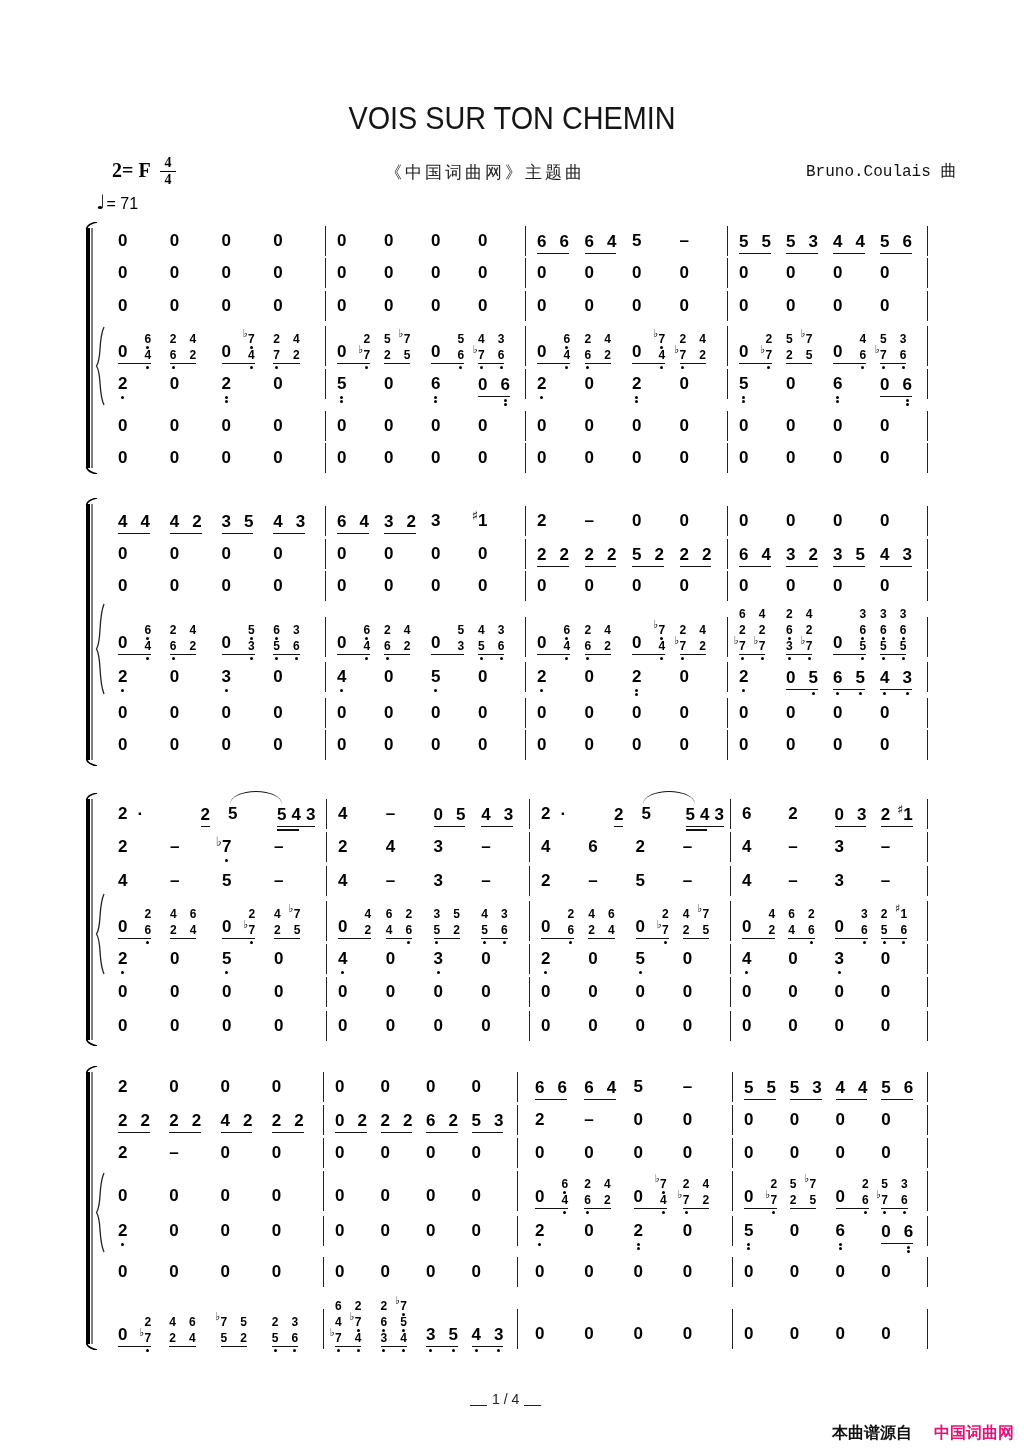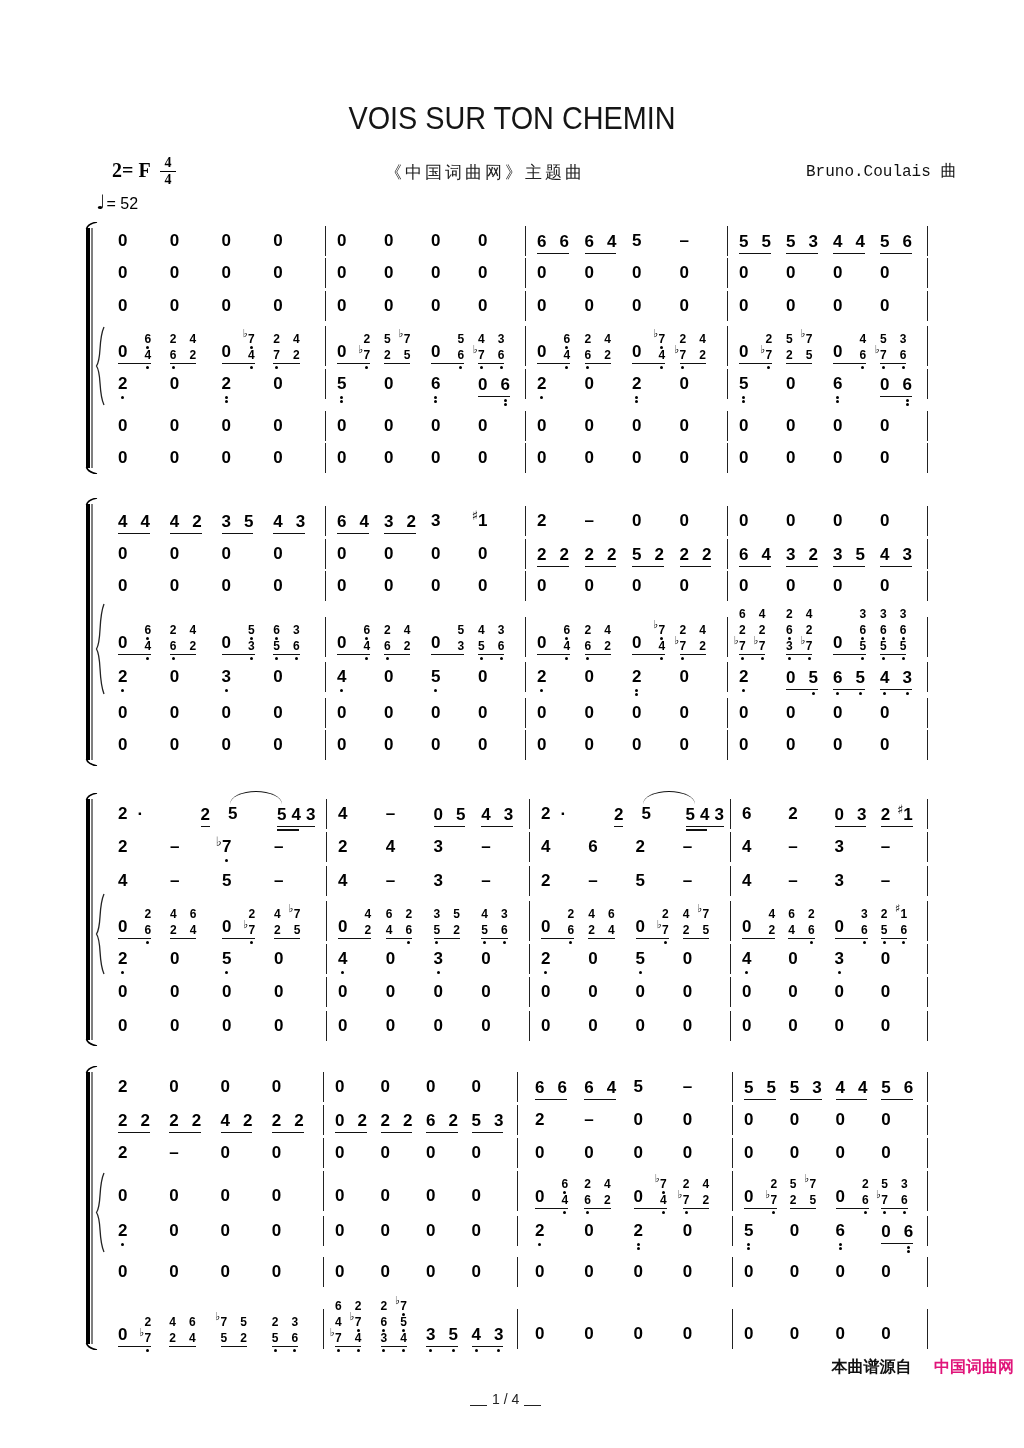--- a/index.html
+++ b/index.html
@@ -54,36 +54,36 @@
 .bracket{position:absolute;left:85px;width:14px;}
 .brace{position:absolute;left:95px;width:11px;}
 .s0 .bracket{top:222px;height:252px}.s0 .brace{top:326px;height:80px}
 .s1 .bracket{top:498px;height:268px}.s1 .brace{top:603px;height:92px}
 .s2 .bracket{top:793px;height:253px}.s2 .brace{top:893px;height:82px}
 .s3 .bracket{top:1066px;height:284px}.s3 .brace{top:1172px;height:81px}
 
 
 .pager{position:absolute;left:470px;top:1390px;font-size:14px;line-height:18px;color:#222;display:flex;align-items:flex-end;gap:5px;}
 .pg-line{display:inline-block;width:17px;height:1px;background:#222;margin-bottom:2px;}
-.source{position:absolute;right:10px;top:1356px;font-size:16px;line-height:22px;font-weight:bold;font-family:Liberation Sans, sans-serif;}
+.source{position:absolute;right:10px;top:1422px;font-size:16px;line-height:22px;font-weight:bold;font-family:Liberation Serif, serif;}
 .source .src-label{color:#111;margin-right:18px;}
 .source .src-site{color:#e0157a;}
 </style>
 </head>
 <body>
 
 <div class="title">VOIS SUR TON CHEMIN</div>
 <div class="key">2= F</div>
 <div class="timesig">
   <span style="display:block">4</span>
   <span class="ts-line"></span>
   <span style="display:block">4</span>
 </div>
 <div class="tempo">
-  <span class="qn">♩</span><span>= 52</span>
+  <span class="qn">♩</span><span>= 71</span>
 </div>
 <div class="subtitle">《中国词曲网》主题曲</div>
 <div class="composer">Bruno.Coulais 曲</div>
 
 <div id="score">
     <div class="system s0">
       <div class="bracket"><svg width="14" height="252">
           <rect x="1" y="6" width="4" height="240" fill="#000"></rect>
           <rect x="6.5" y="6" width="1" height="240" fill="#000"></rect>
           <path d="M1.5 7 Q2.5 2 12 0" stroke="#000" stroke-width="1.6" fill="none"></path>

